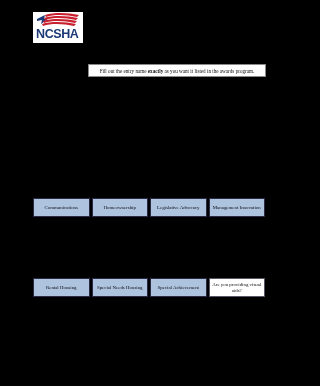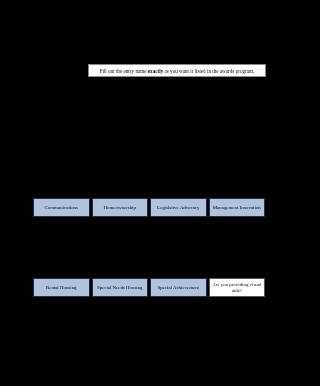--- a/index.html
+++ b/index.html
@@ -111,20 +111,30 @@
     background: #ffffff;
     border: 1px solid #555566;
     color: #111111;
   }
 </style>
 </head>
 <body>
 
 <div class="page">
 
+  <div class="logo-block">
+    <svg class="logo-mark" viewBox="0 0 46 16">
+      <path d="M2 6 L10 2 L9 6 L14 5 L6 11 L7 7 L2 8 Z" fill="#1b3a77"></path>
+      <path d="M10 2 C20 -1 34 0 44 2 L42 4 C32 2 20 1 11 4 Z" fill="#c8202f"></path>
+      <path d="M9 5 C19 2 33 3 43 5 L41 7 C31 5 19 4 10 7 Z" fill="#c8202f"></path>
+      <path d="M8 8 C18 5 32 6 42 8 L40 10 C30 8 18 7 9 10 Z" fill="#c8202f"></path>
+      <path d="M7 11 C17 8 31 9 41 11 L39 13 C29 11 17 10 8 13 Z" fill="#c8202f"></path>
+    </svg>
+    <div class="logo-word">NCSHA</div>
+  </div>
 
   <div class="instruction-box">
     <div class="instruction-text"><span>Fill out the entry name </span><b>exactly</b><span> as you want it listed in the awards program.</span></div>
   </div>
 
   <div class="cat-row row-1">
     <div class="cat-cell">Communications</div>
     <div class="cat-cell">Homeownership</div>
     <div class="cat-cell">Legislative Advocacy</div>
     <div class="cat-cell">Management Innovation</div>

